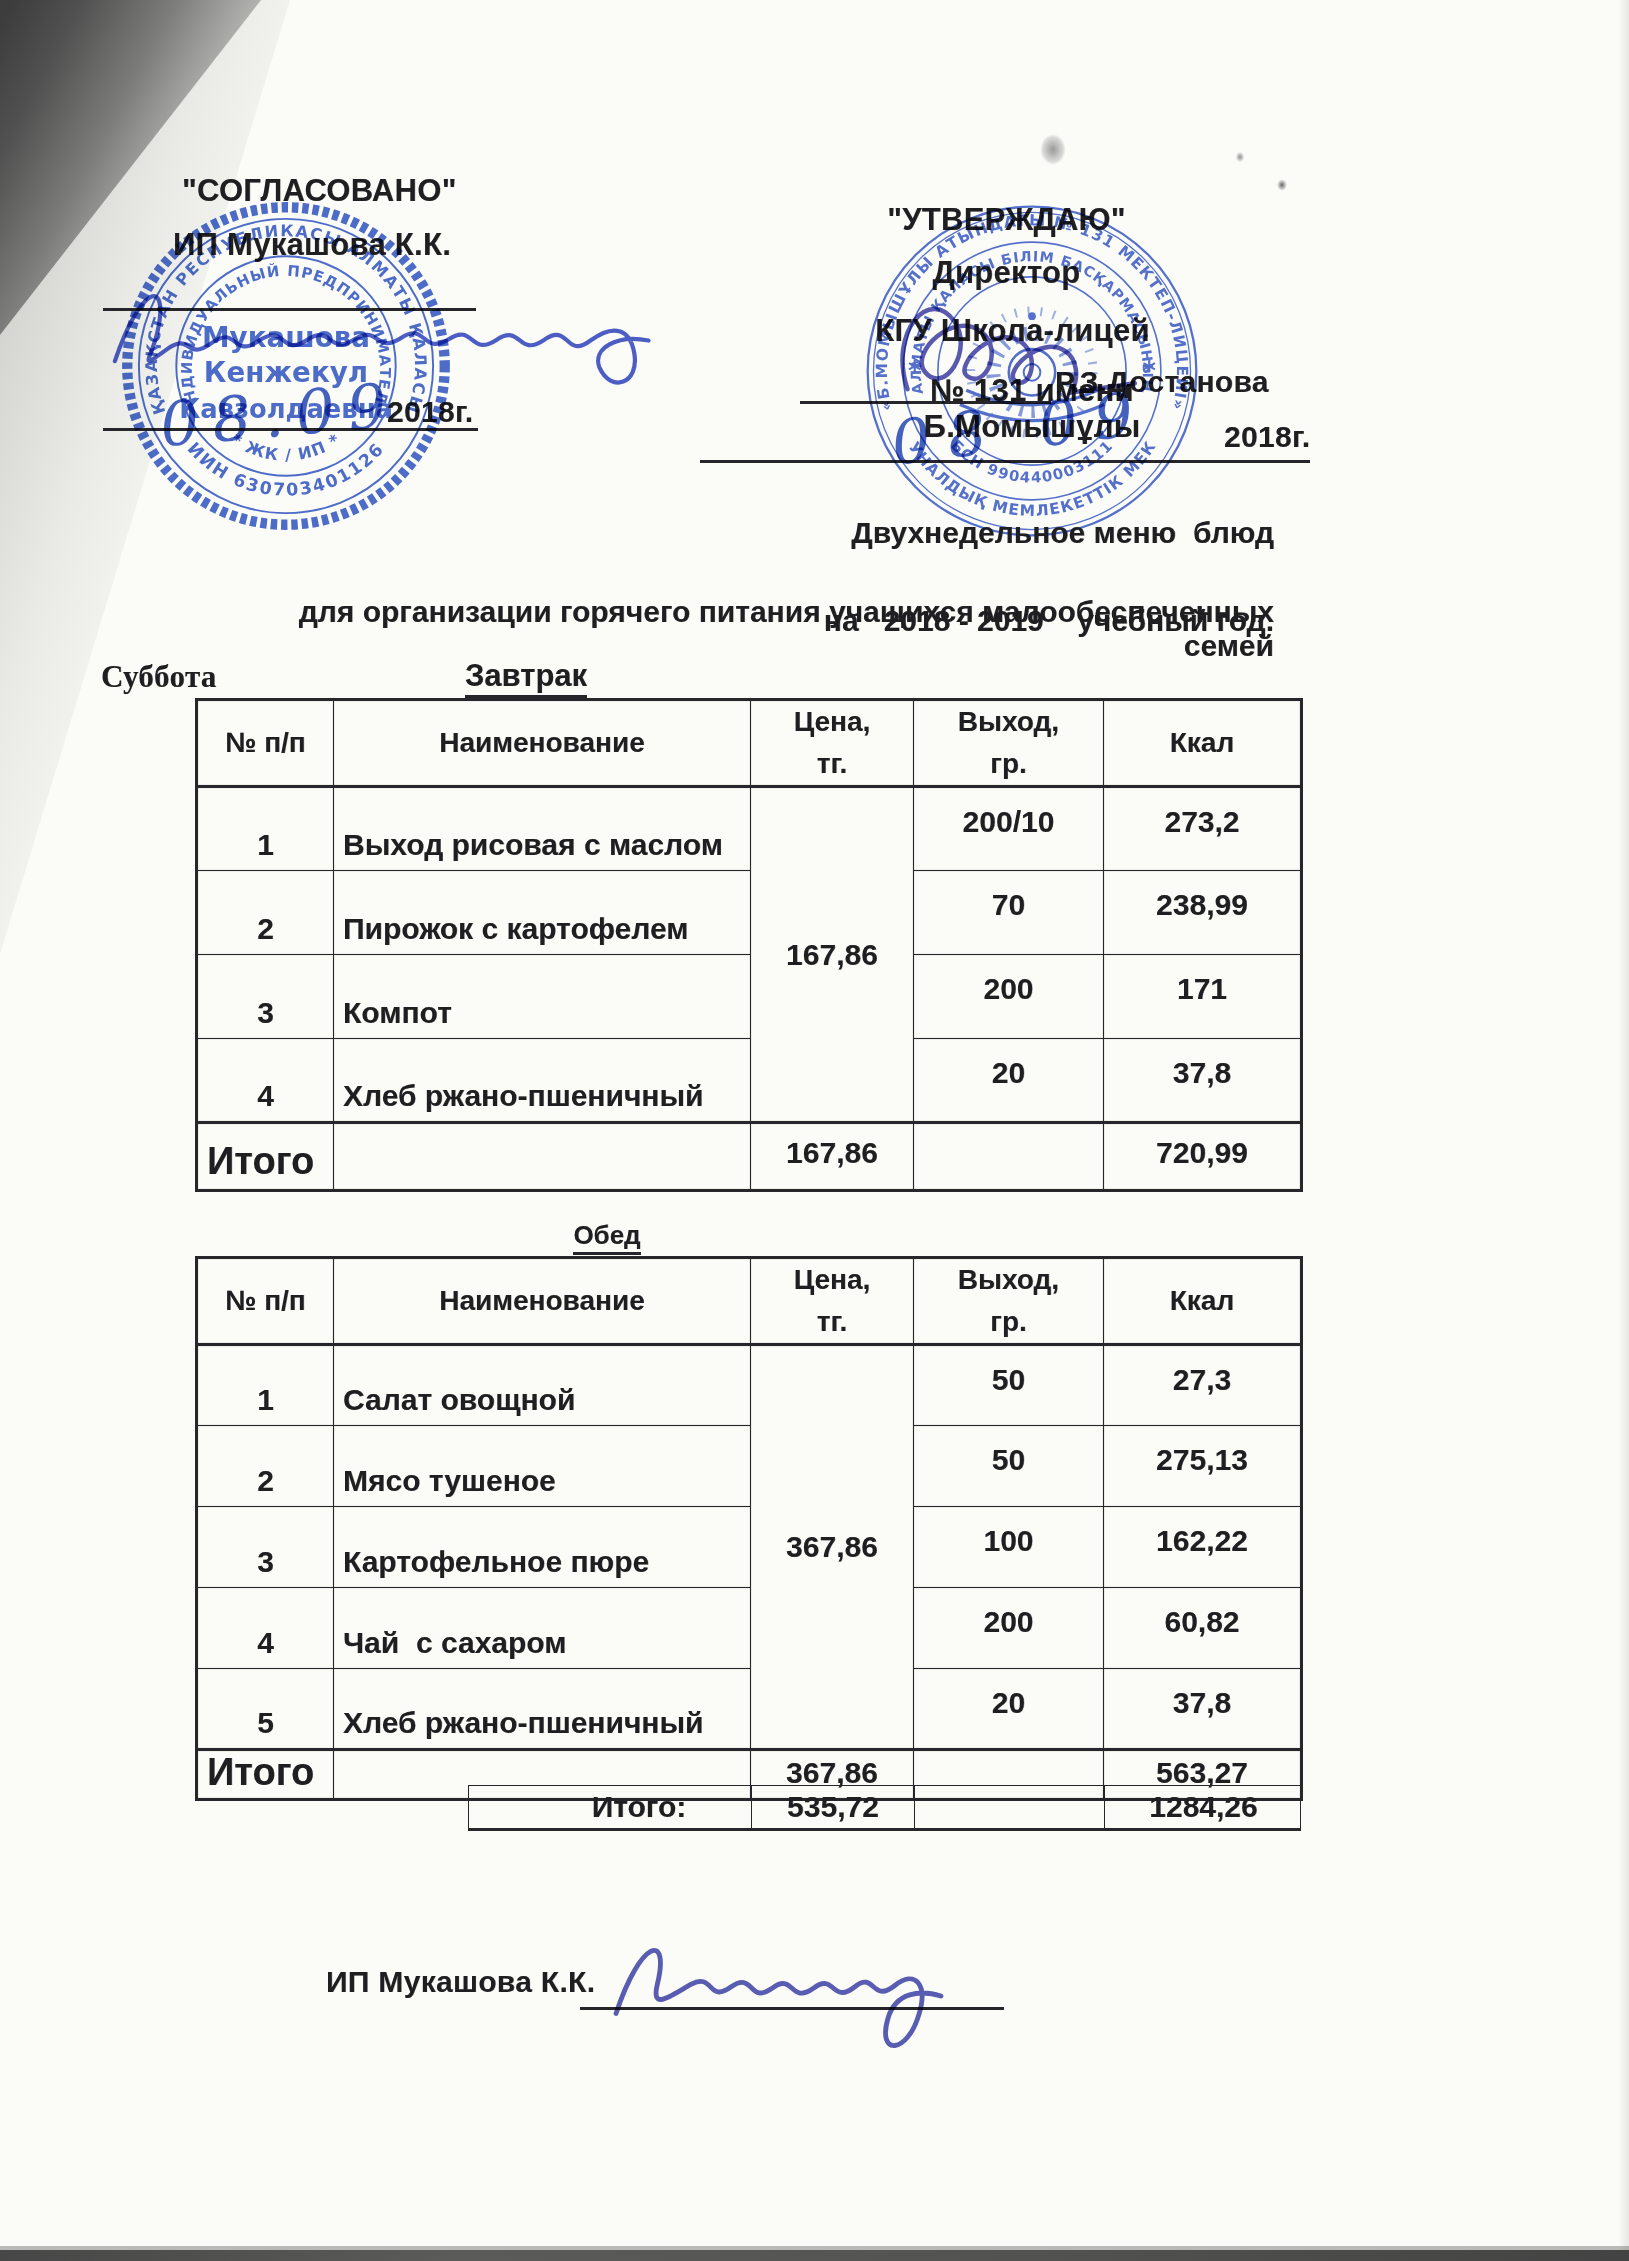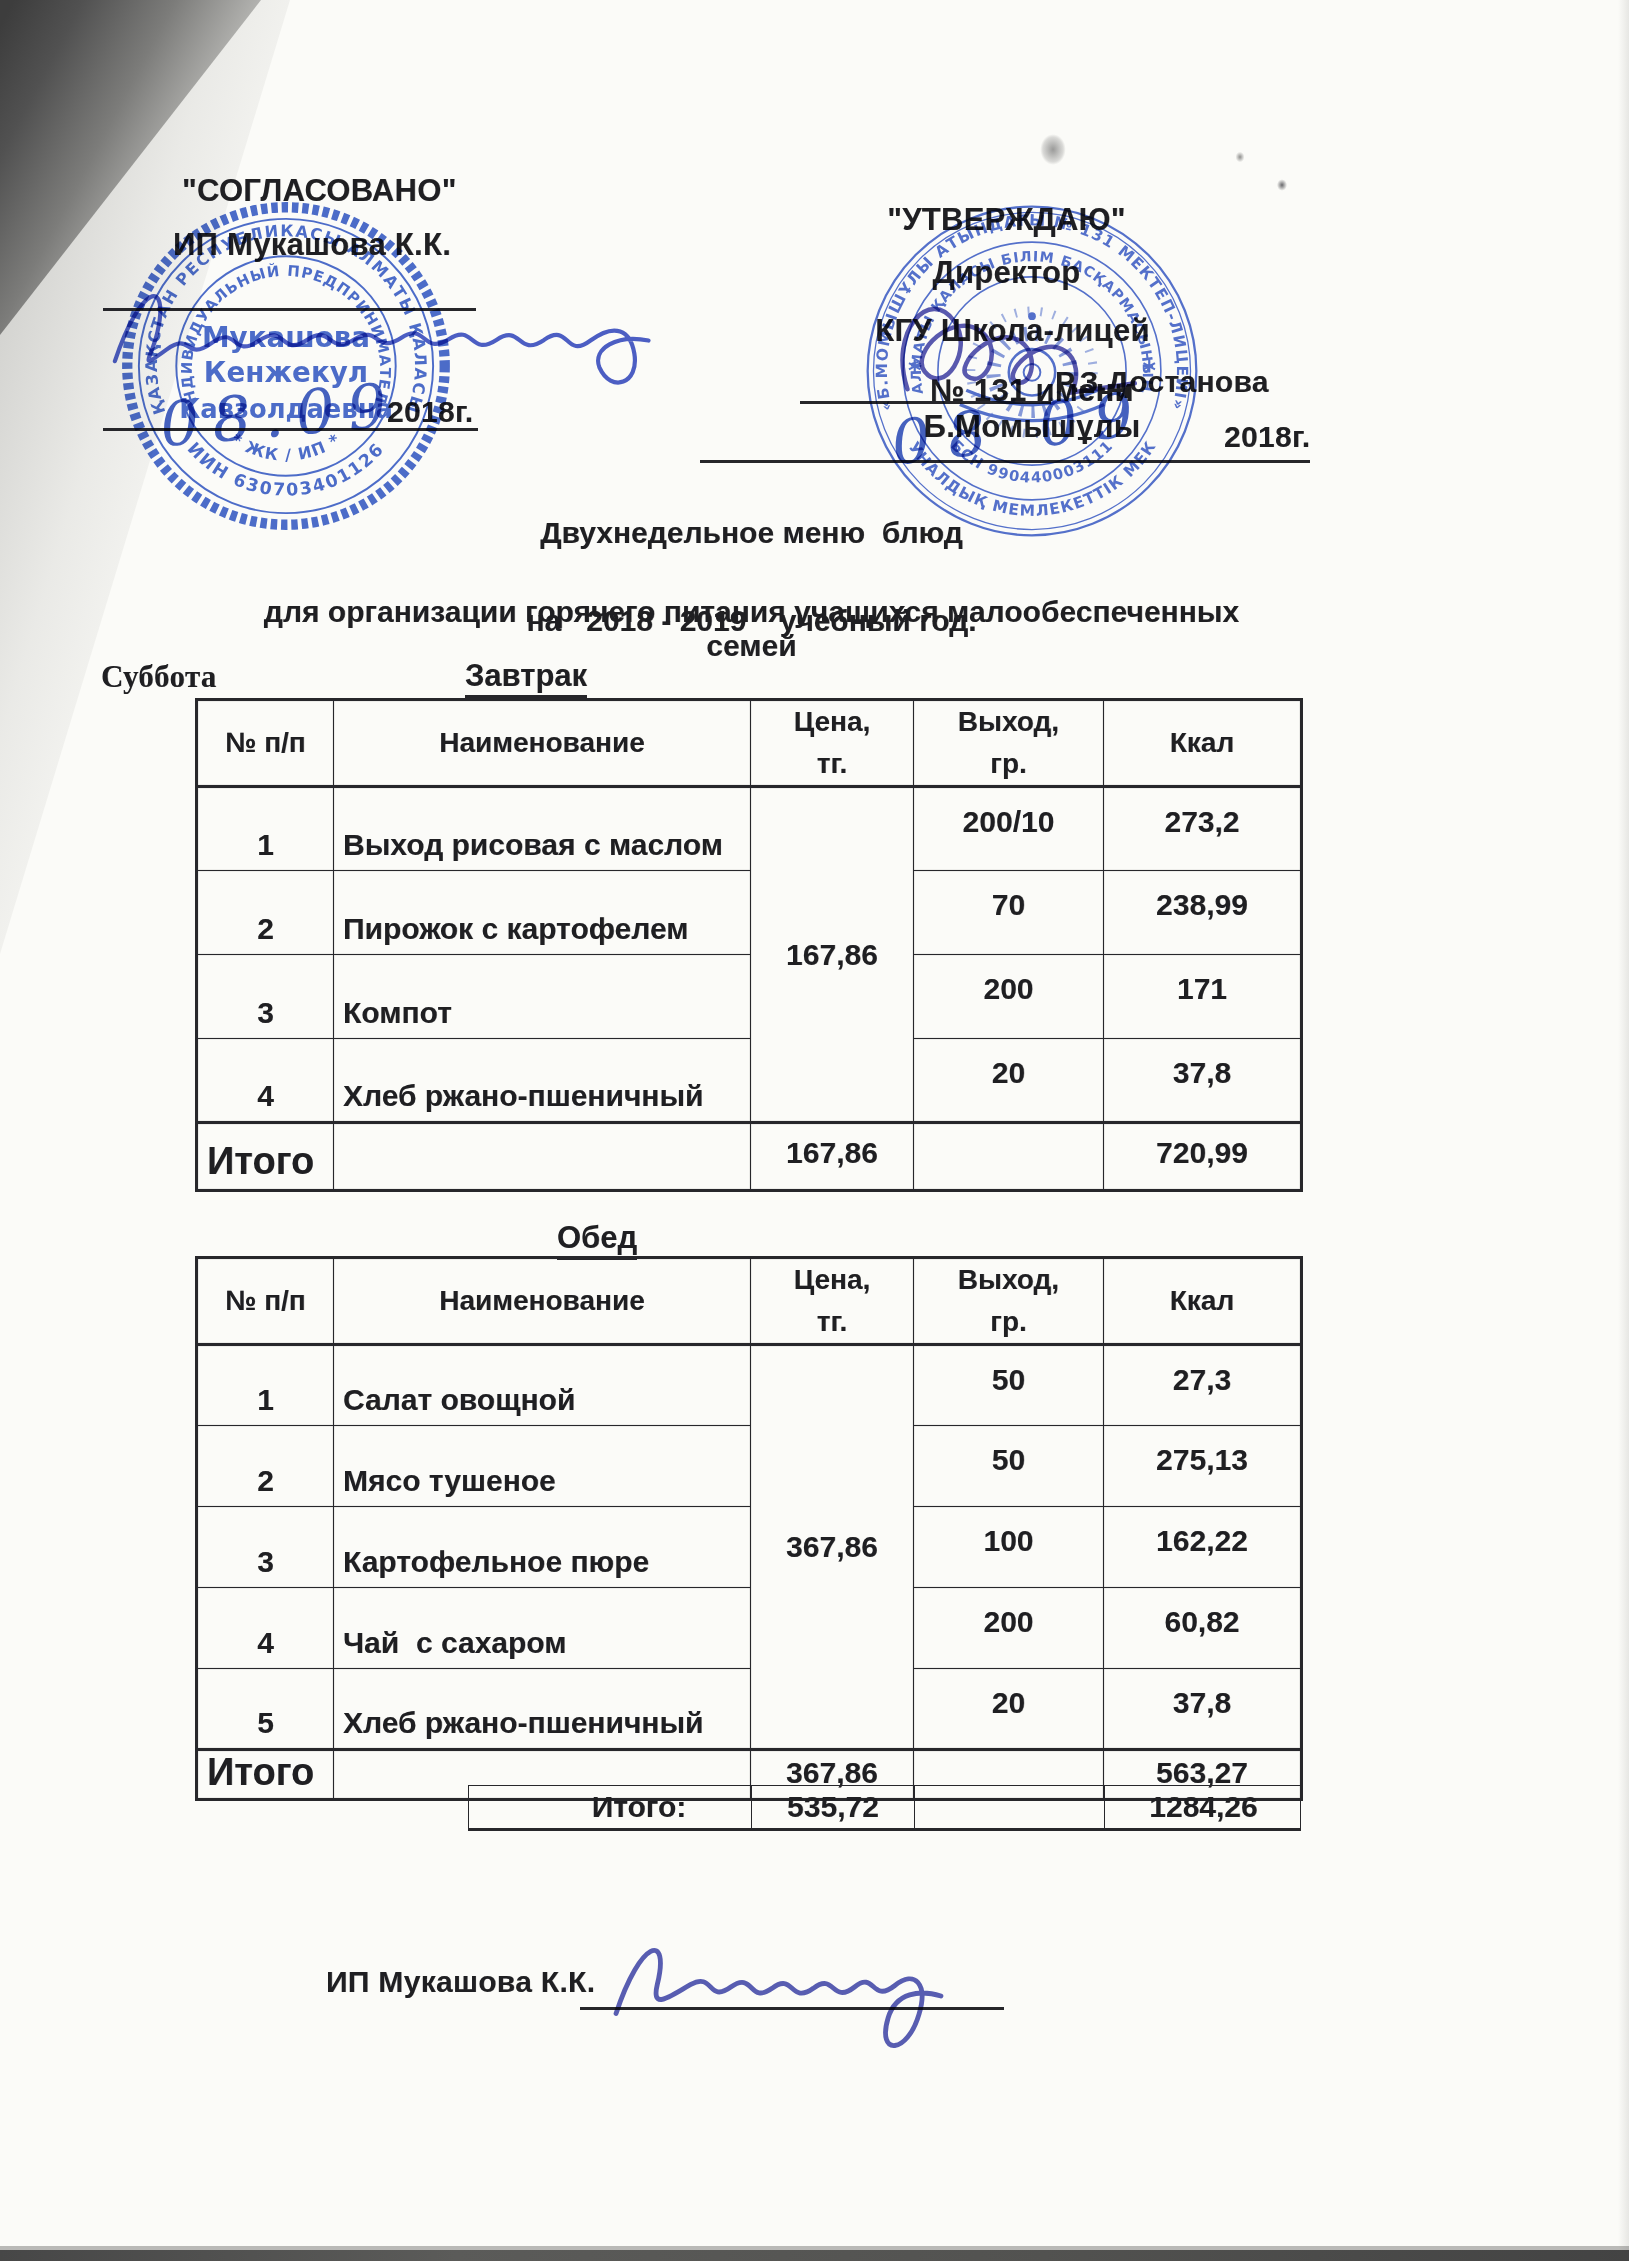--- a/index.html
+++ b/index.html
@@ -34,21 +34,21 @@
   .smudge{border-radius:50%;}
   .smudge-a{left:1036px;top:129px;width:34px;height:41px;background:radial-gradient(closest-side,rgba(75,75,75,.55),rgba(120,120,120,.25) 60%,transparent 75%);}
   .smudge-b{left:1234px;top:150px;width:11.6px;height:14px;background:radial-gradient(closest-side,rgba(70,70,70,.6),transparent 75%);}
   .smudge-c{left:1275px;top:177px;width:14px;height:15.5px;background:radial-gradient(closest-side,rgba(55,55,60,.75),transparent 72%);}
 
   
   .hdr{font-size:31px;font-weight:700;letter-spacing:0.3px;}
   .hline{background:#26262a;height:3.2px;}
 
   
-  .title-line{left:229px;width:1045px;text-align:center;font-size:30px;font-weight:700;}
+  .title-line{left:229px;width:1045px;text-align:right;font-size:30px;font-weight:700;}
 
   
   .u{border-bottom:3.2px solid #26262a;padding-bottom:1.9px;}
 
   
   table.menu{border-collapse:collapse;table-layout:fixed;position:absolute;left:195px;width:1106px;}
   table.menu td{border:1.9px solid #27272b;padding:0;overflow:hidden;}
   table.menu{border:3.2px solid #27272b;}
   td.hc{vertical-align:middle;text-align:center;font-size:28px;font-weight:600;line-height:1.5;border-bottom-width:3.2px !important;}
   tr.hrow{height:79px;}
@@ -228,21 +228,21 @@
     <tr class="trow" style="height:68px;">
       <td class="ctlabel ink">Итого</td>
       <td></td>
       <td class="ctval ink">167,86</td>
       <td></td>
       <td class="ctval ink">720,99</td>
     </tr>
   </tbody>
     </table>
 
-  <div class="abs center" style="left:468px;top:1220px;width:258px;font-size:31px;font-weight:700;"><span class="u ink">Обед</span></div>
+  <div class="abs center" style="left:478px;top:1220px;width:258px;font-size:26px;font-weight:700;"><span class="u ink">Обед</span></div>
 
   <table class="menu cells-soft" style="top:1256px;">
     <colgroup>
         <col style="width:137px">
         <col style="width:417px">
         <col style="width:163px">
         <col style="width:190px">
         <col style="width:198px">
       </colgroup>
     <tbody>

